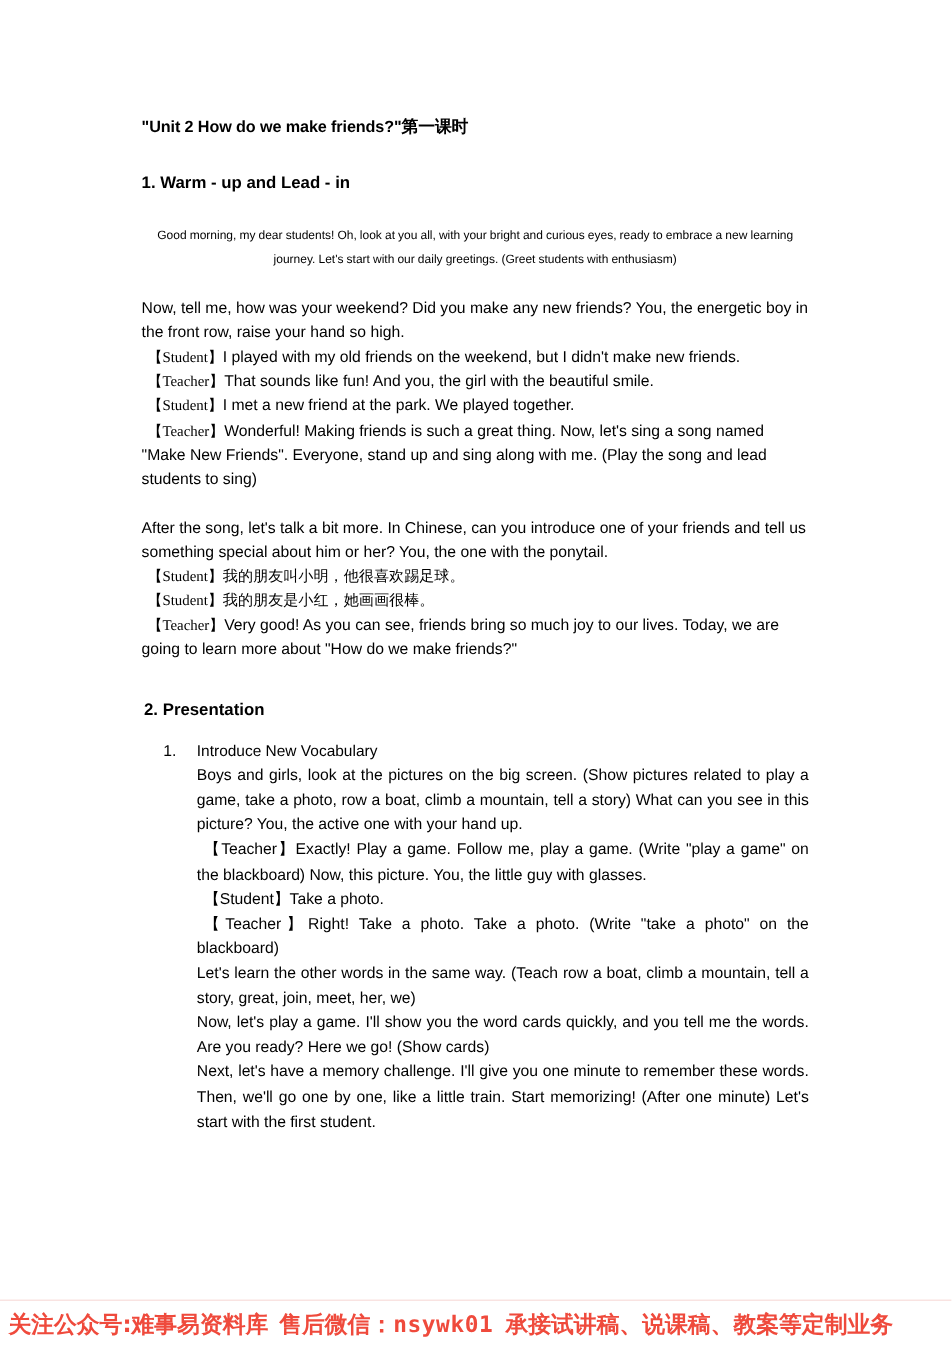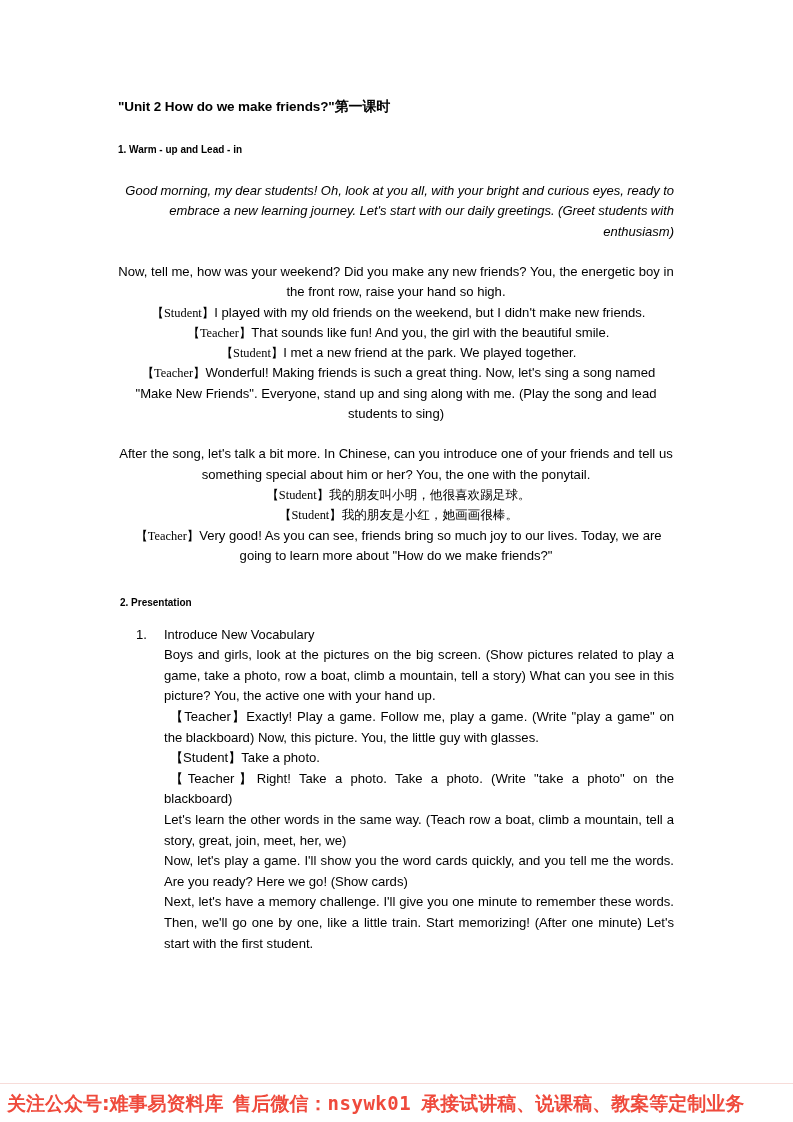--- a/index.html
+++ b/index.html
@@ -36,50 +36,49 @@
     font-size: 13.5px;
     font-weight: bold;
     line-height: 1.45;
     letter-spacing: -0.1px;
     margin: 0 0 26px 0;
     white-space: nowrap;
   }
   .doc-title .cn { font-family: "DejaVu Sans", sans-serif; font-size: 14px; }
 
   .sec-heading {
-    font-size: 10px;
+    font-size: 14px;
     font-weight: bold;
     line-height: 1.45;
     margin: 0 0 24px 0;
   }
   .sec-heading.presentation {
     margin-top: 30px;
     margin-bottom: 0;
     padding-left: 2px;
   }
 
   
   .para {
-    font-size: 13px;
+    font-size: 10px;
     line-height: 20.3px;
     margin: 0 0 20px 0;
-    text-align: right;
+    text-align: center;
     word-spacing: -0.2px;
-    font-style: italic;
   }
   .para:last-child { margin-bottom: 0; }
 
   .blk { margin: 0 0 20px 0; }
   .blk:last-child { margin-bottom: 0; }
 
   .line {
     font-size: 13.1px;
     line-height: 20.3px;
     margin: 0;
-    text-align: center;
+    text-align: left;
   }
   .line.ind { text-indent: 5px; }
 
   .cjk {
     font-family: "DejaVu Sans", sans-serif;
     font-size: 12.6px;
   }
   .brk {
     font-family: Liberation Serif, serif;
     font-size: 12.4px;

